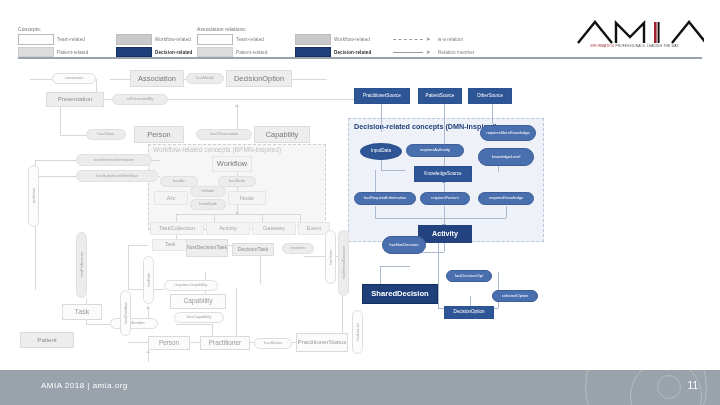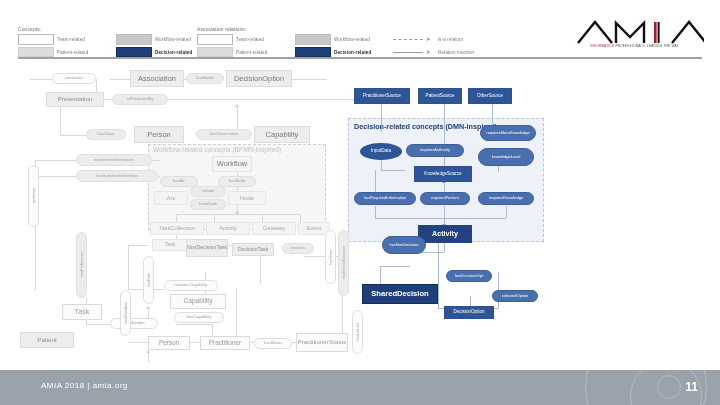--- a/index.html
+++ b/index.html
@@ -75,21 +75,21 @@
 
   
   #footer{position:absolute;left:0;bottom:0;width:720px;height:35px;
           background:#9aa3ac;overflow:hidden;}
   #footer .curve{position:absolute;border:0.9px solid #b4bbc2;border-radius:50%;}
   #footer .c1{left:585px;top:-44px;width:120px;height:120px;}
   #footer .c2{left:630px;top:-10px;width:70px;height:70px;}
   #footer .c3{left:657px;top:5px;width:22px;height:22px;}
   #ftext{position:absolute;left:41px;top:11px;font-size:8px;color:#ffffff;
          letter-spacing:.5px;}
-  #pnum{position:absolute;right:22px;top:10px;font-size:12px;color:#ffffff;font-weight:bold;}
+  #pnum{position:absolute;right:22px;top:10px;font-size:10px;color:#ffffff;font-weight:normal;}
   .hr{position:absolute;left:18px;top:57px;width:684px;height:1.6px;background:#9aa3ac;}
 </style>
 </head>
 <body>
 
 <div id="slide">
 
   <div class="legend" style="left:18px;top:26px;">
     <div class="legend-title">Concepts:</div>
     <div class="lg-row">

